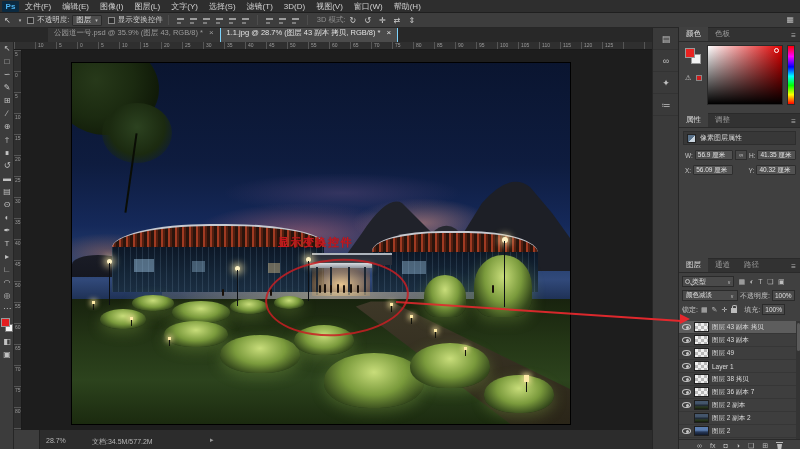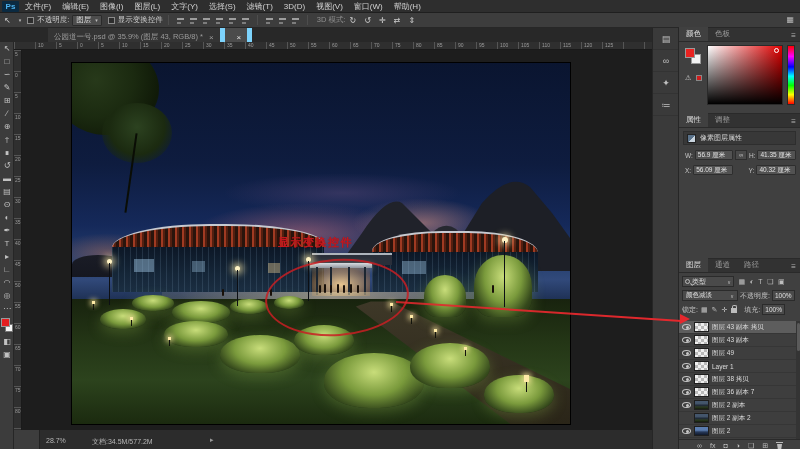--- a/index.html
+++ b/index.html
@@ -18,21 +18,21 @@
   .checkbox{width:7px;height:7px;border:1px solid #8a8a8a;background:#2d2d2d;margin:0 3px 0 6px;}
   .dropdown{background:#4d4d4d;border:1px solid #2a2a2a;border-radius:1px;height:11px;display:flex;align-items:center;padding:0 3px;margin-left:3px;color:#ddd;}
   .dd-arrow{font-size:5px;margin-left:4px;color:#bbb;}
   .mini-ic{width:9px;height:9px;margin:0 2px;position:relative;opacity:.8;}
   .mini-ic:before{content:"";position:absolute;left:1px;top:2px;width:7px;height:2px;background:#b5b5b5;}
   .mini-ic:after{content:"";position:absolute;left:1px;top:6px;width:4px;height:2px;background:#8d8d8d;}
   #workspace-ic{position:absolute;right:6px;top:2px;color:#bdbdbd;font-size:8px;}
 
   
   #tabrow{position:absolute;left:0;top:28px;width:652px;height:14px;background:#282828;display:flex;align-items:flex-end;}
-  .doc-tab{height:14px;display:flex;align-items:flex-end;padding:0 6px;font-size:7.5px;white-space:nowrap;border-right:5px solid #7dd3fc;margin-top:48px;}
+  .doc-tab{height:14px;display:flex;align-items:flex-start;padding:0 6px;font-size:7.5px;white-space:nowrap;border-right:1px solid #7dd3fc;margin-top:48px;}
   .doc-tab .x{margin-left:6px;font-size:8px;}
   #tab1{margin-left:48px;background:#343434;color:#9b9b9b;}
   #tab2{background:#4b4b4b;color:#e2e2e2;}
 
   
   #toolbar{position:absolute;left:0;top:42px;width:14px;height:407px;background:#3c3c3c;border-right:1px solid #262626;}
   .tool{width:14px;height:13px;display:flex;align-items:center;justify-content:center;color:#c2c2c2;font-size:8px;line-height:1;}
   #swatches{position:relative;width:14px;height:18px;margin-top:2px;}
   #bg-swatch{position:absolute;left:5px;top:7px;width:8px;height:8px;background:#f5f5f5;border:1px solid #777;}
   #fg-swatch{position:absolute;left:1px;top:1px;width:9px;height:9px;background:#e31e20;border:1px solid #999;}
@@ -191,20 +191,21 @@
     <span class="opt-icon">⇕</span>
     <span id="workspace-ic">▦</span>
   </div>
 
   <div id="tabrow">
     <div class="doc-tab" id="tab1">
       <span>公园道一号.psd @ 35.9% (图层 43, RGB/8) *</span>
       <span class="x">×</span>
     </div>
     <div class="doc-tab" id="tab2">
+      <span>1.1.jpg @ 28.7% (图层 43 副本 拷贝, RGB/8) *</span>
       <span class="x">×</span>
     </div>
   </div>
 
   <div id="toolbar">
       <div class="tool">↖</div>
       <div class="tool">□</div>
       <div class="tool">∽</div>
       <div class="tool">✎</div>
       <div class="tool">⊞</div>

